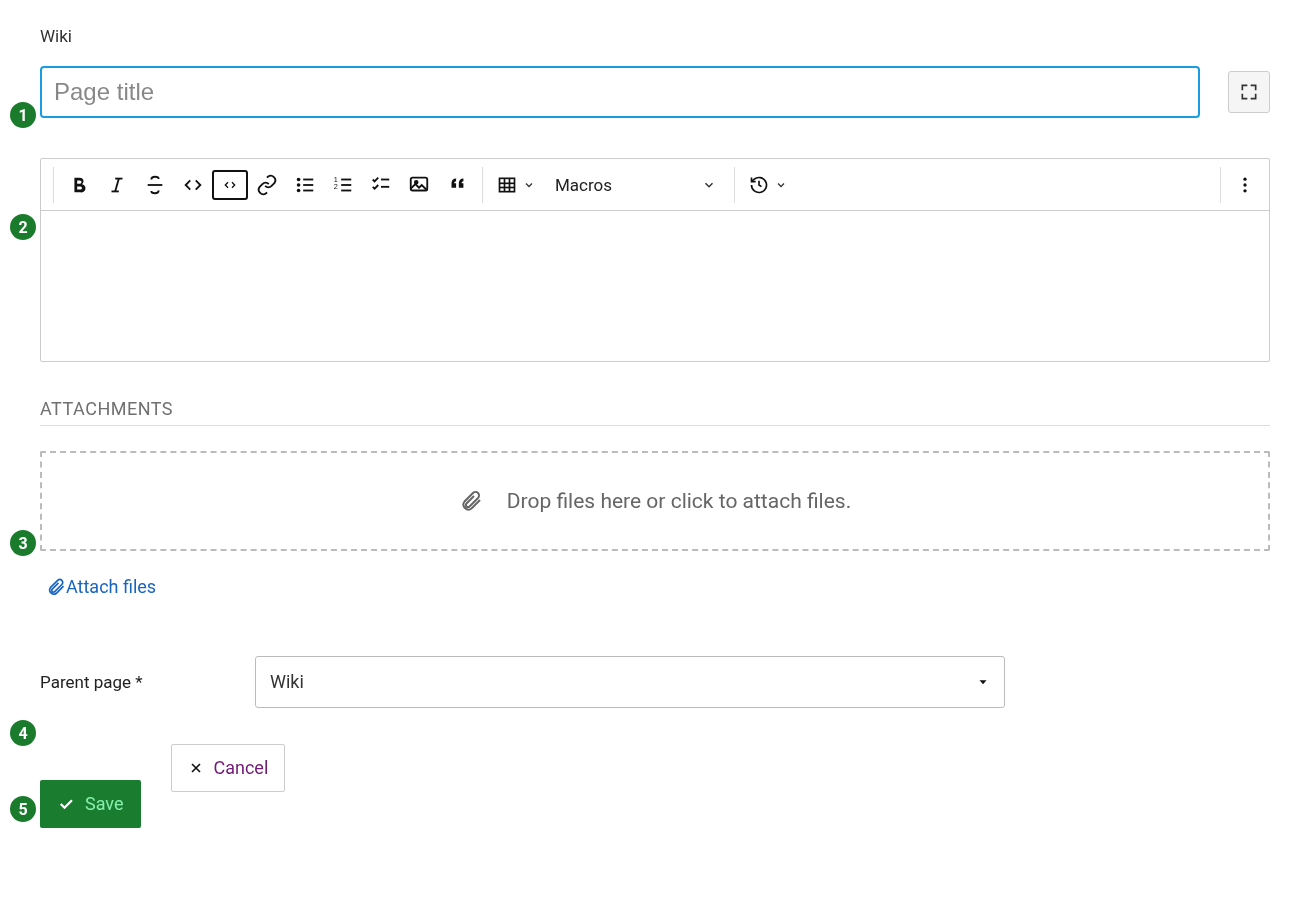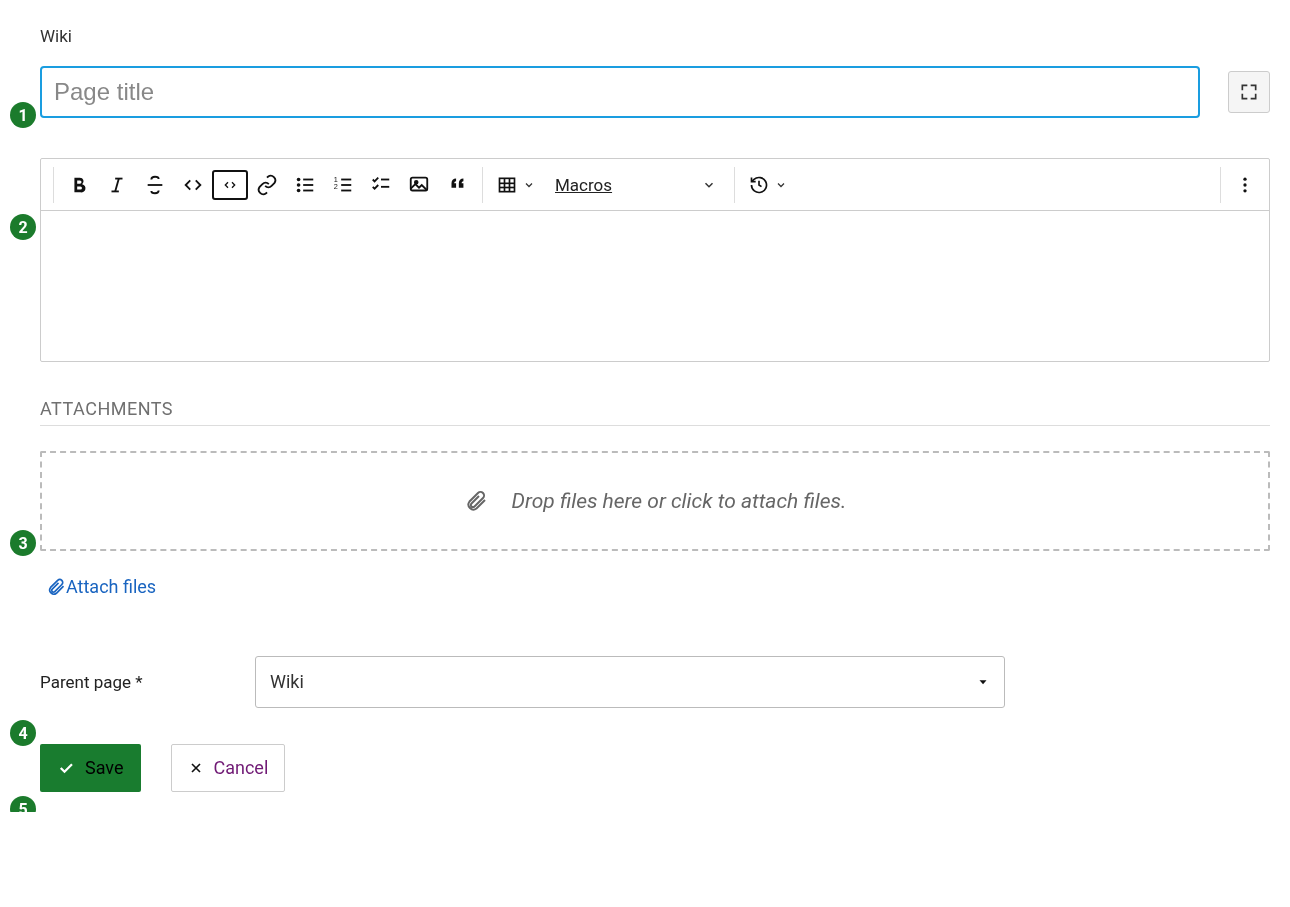--- a/index.html
+++ b/index.html
@@ -100,21 +100,20 @@
   }
   .tb-macros {
     display: flex;
     align-items: center;
     gap: 90px;
     padding: 0 12px;
     height: 40px;
     cursor: pointer;
     font-size: 17px;
     color: #222;
-    text-decoration: underline;
   }
   .tb-sep {
     width: 1px;
     height: 36px;
     background: #ddd;
     margin: 0 6px;
   }
   .tb-spacer { flex: 1; }
   .editor-body {
     min-height: 150px;
@@ -133,21 +132,20 @@
     border: 2px dashed #bbb;
     border-radius: 2px;
     height: 100px;
     display: flex;
     align-items: center;
     justify-content: center;
     gap: 24px;
     color: #666;
     font-size: 21px;
     cursor: pointer;
-    font-style: italic;
   }
   .attach-link {
     margin-top: 25px;
     display: inline-flex;
     align-items: center;
     gap: 0;
     color: #1964c0;
     font-size: 18px;
     cursor: pointer;
     padding-left: 6px;
@@ -196,21 +194,22 @@
     display: inline-flex;
     align-items: center;
     gap: 10px;
     font-size: 18px;
     border-radius: 2px;
     cursor: pointer;
     border: 1px solid transparent;
   }
   .btn-primary {
     background: #197c2f;
-    color: #000000;
+    color: #86efac;
+    margin-top: 36px;
   }
   .btn-secondary {
     background: #fff;
     border-color: #ccc;
     color: #701a75;
   }
 </style>
 </head>
 <body>
 

